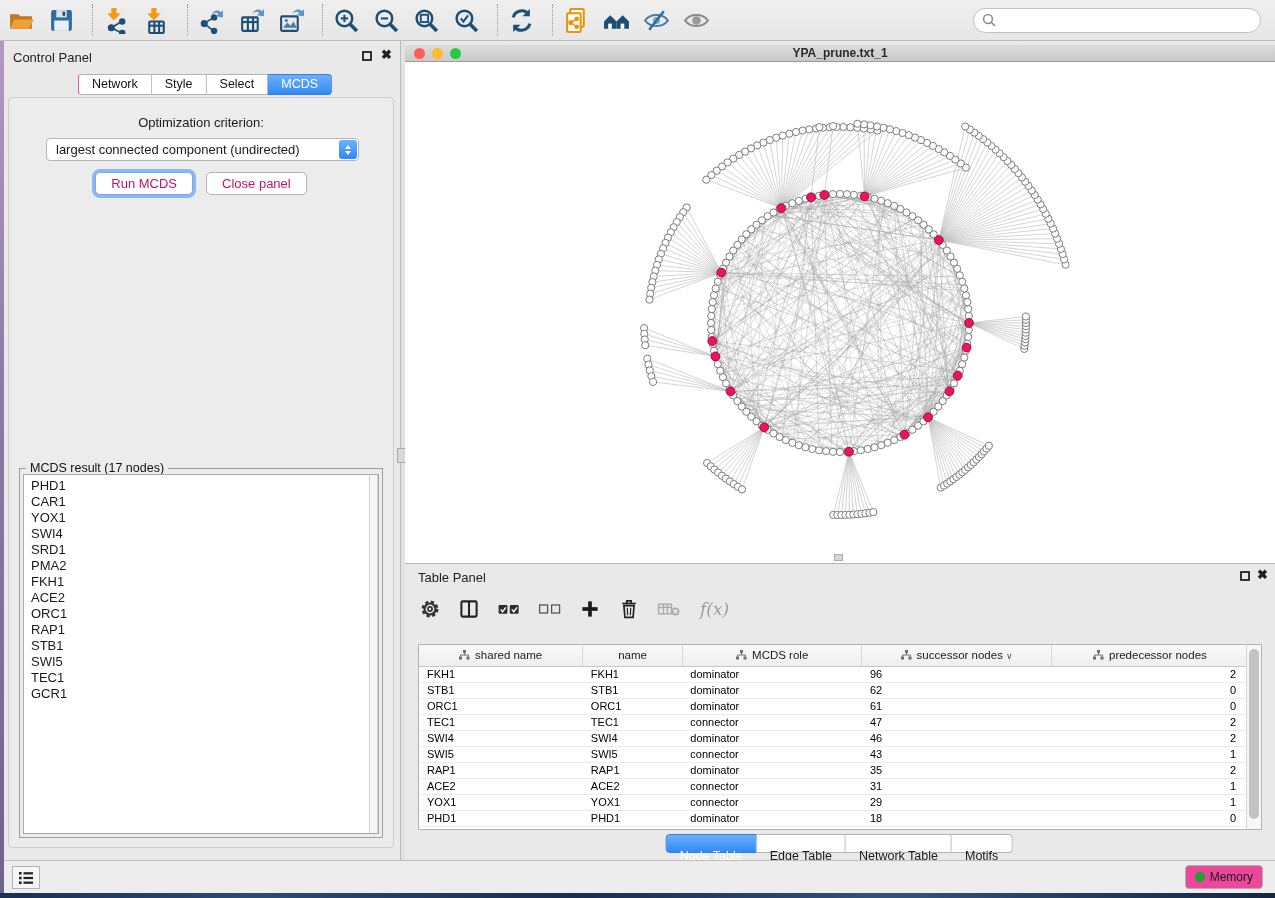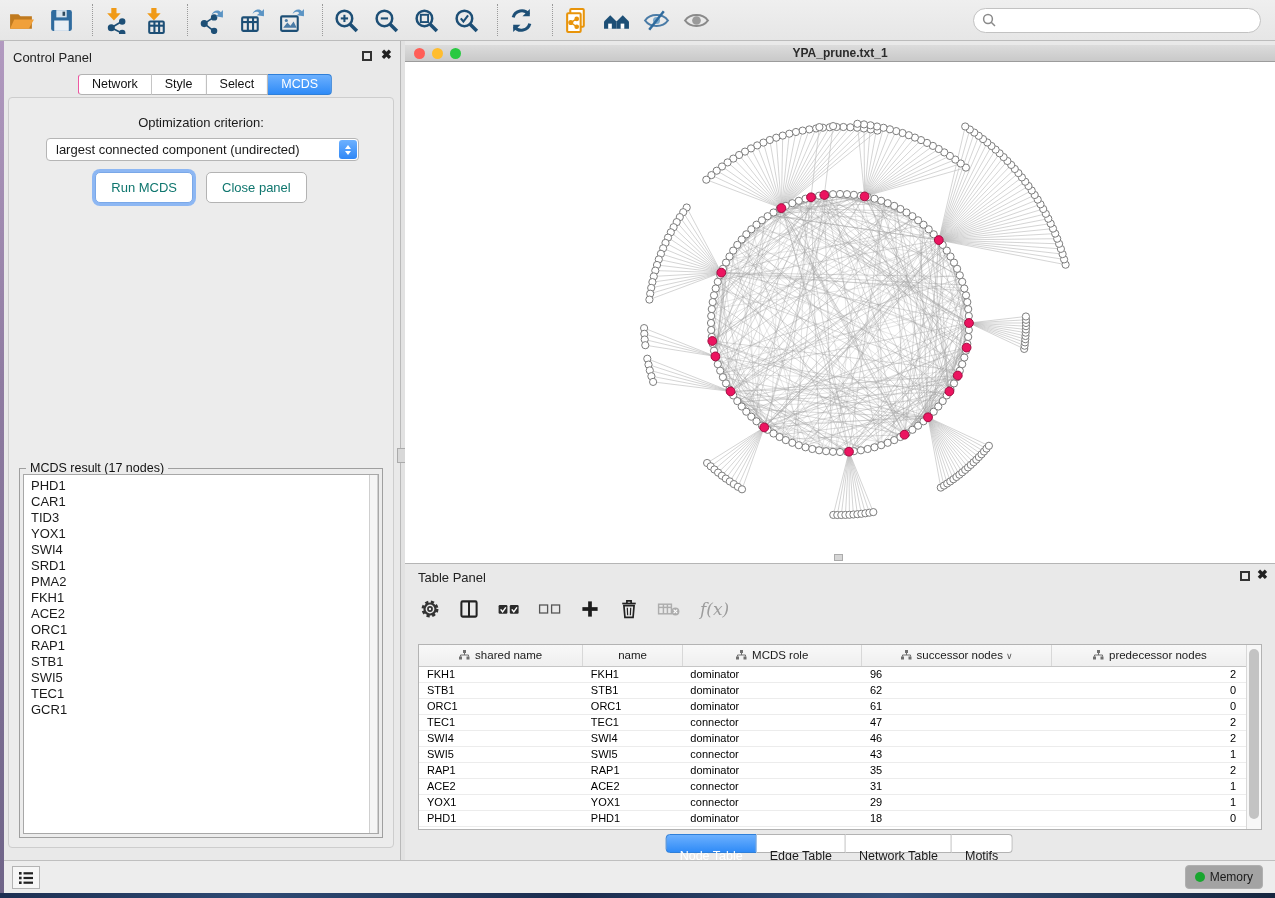--- a/index.html
+++ b/index.html
@@ -52,21 +52,21 @@
   .opt-stepper {
     position:absolute; right:1px; top:1px; width:18px; height:19px; border-radius:3px;
     background:linear-gradient(#6db1ff,#2f87f6); display:flex; flex-direction:column;
     align-items:center; justify-content:center; gap:2px;
   }
   .tri-up { width:0; height:0; border-left:3.5px solid transparent; border-right:3.5px solid transparent; border-bottom:4px solid #fff; }
   .tri-dn { width:0; height:0; border-left:3.5px solid transparent; border-right:3.5px solid transparent; border-top:4px solid #fff; }
   .cp-buttons { position:absolute; top:74px; width:100%; display:flex; justify-content:center; gap:13px; }
   .btn {
     font-size:13px; background:#fff; border:1px solid #b3b3b3; border-radius:5px;
-    height:31px; padding:0 15px; color:#0f766e;
+    height:23px; padding:0 15px; color:#be185d;
   }
   .btn.focusring { box-shadow:0 0 0 3px rgba(110,165,245,.75); border-color:#7aa8e8; }
   .groupbox {
     position:absolute; left:10px; top:370px; width:364px; height:370px;
     border:1px solid #9f9f9f;
   }
   .groupbox-legend {
     position:absolute; top:-8px; left:6px; background:#ececec; padding:0 4px;
     font-size:12.5px; color:#111;
   }
@@ -117,21 +117,21 @@
   .tp-scroll { position:absolute; right:0; top:0; bottom:0; width:15px; background:#f7f7f7; border-left:1px solid #d8d8d8; }
   .tp-thumb { position:absolute; left:2px; right:2px; top:4px; bottom:10px; background:#c3c3c3; border-radius:6px; }
   .tp-tabs { position:absolute; left:434px; top:270px; transform:translateX(-50%); display:flex; height:22px; }
   .btab { font-size:12.5px; background:#fff; border:1px solid #b3b3b3; border-left:none; padding:14px 13px 0 13px; height:19px; }
   .btab:first-child { border-left:1px solid #b3b3b3; border-radius:4px 0 0 4px; }
   .btab:last-child { border-radius:0 4px 4px 0; }
   .btab.active { background:linear-gradient(#6cb0fe,#2f8bf7); border-color:#2f7fd8; color:#fff; }
   
   .statusbar { position:absolute; left:4px; top:860px; width:1271px; height:33px; background:#ededed; border-top:1px solid #bfbfbf; }
   .list-btn { position:absolute; left:8px; top:5px; width:28px; height:23px; background:#f6f6f6; border:1px solid #b3b3b3; display:flex; align-items:center; justify-content:center; }
-  .memory-btn { position:absolute; right:12px; top:4px; height:24px; background:#a3a3a3; border:1px solid #b0b0b0; border-radius:4px; display:flex; align-items:center; padding:0 9px; font-size:12px; gap:5px; }
+  .memory-btn { position:absolute; right:12px; top:4px; height:24px; background:#ec4899; border:1px solid #b0b0b0; border-radius:4px; display:flex; align-items:center; padding:0 9px; font-size:12px; gap:5px; }
   .mem-dot { width:10px; height:10px; border-radius:50%; }
 </style>
 </head>
 <body>
 
 <div id="app">
 
   <div class="toolbar">
     <svg class="ticon" viewBox="0 0 26 26">
         <path d="M2 7h8l2 2h11v12H2z" fill="#c07a1f"></path>
@@ -278,21 +278,20 @@
       </div>
       <div class="cp-buttons">
         <button class="btn focusring">Run MCDS</button>
         <button class="btn">Close panel</button>
       </div>
       <div class="groupbox">
         <div class="groupbox-legend">MCDS result (17 nodes)</div>
         <ul class="mcds-list" id="mcds-list">
             <li>PHD1</li>
             <li>CAR1</li>
-            <li>TID3</li>
             <li>YOX1</li>
             <li>SWI4</li>
             <li>SRD1</li>
             <li>PMA2</li>
             <li>FKH1</li>
             <li>ACE2</li>
             <li>ORC1</li>
             <li>RAP1</li>
             <li>STB1</li>
             <li>SWI5</li>

